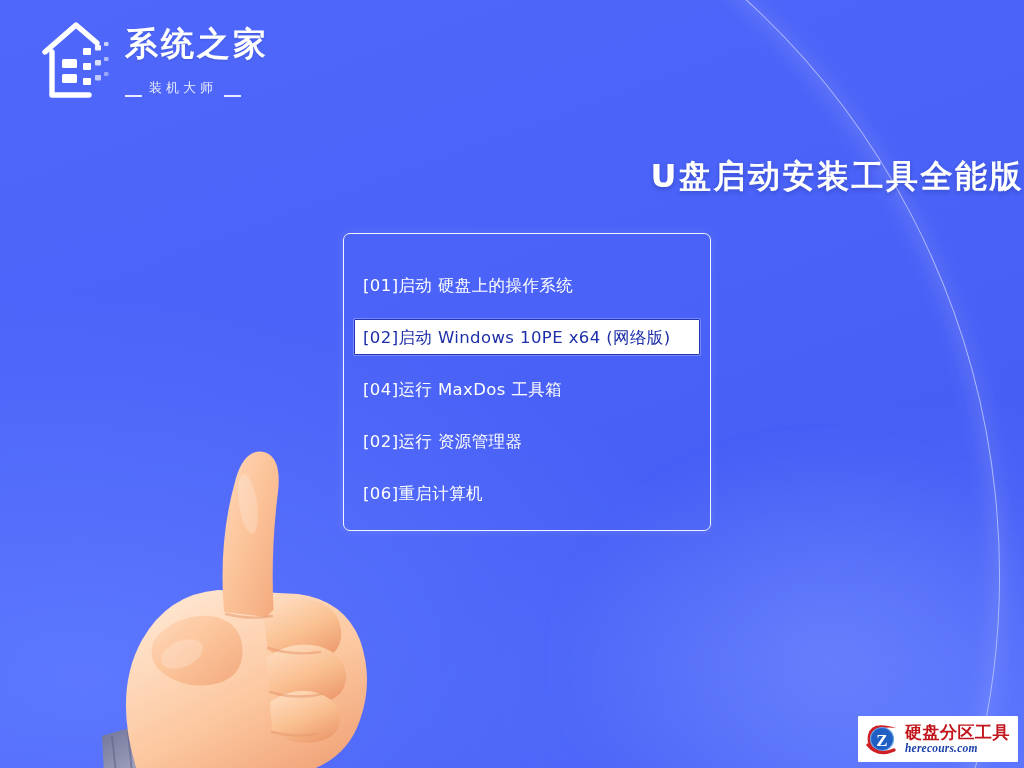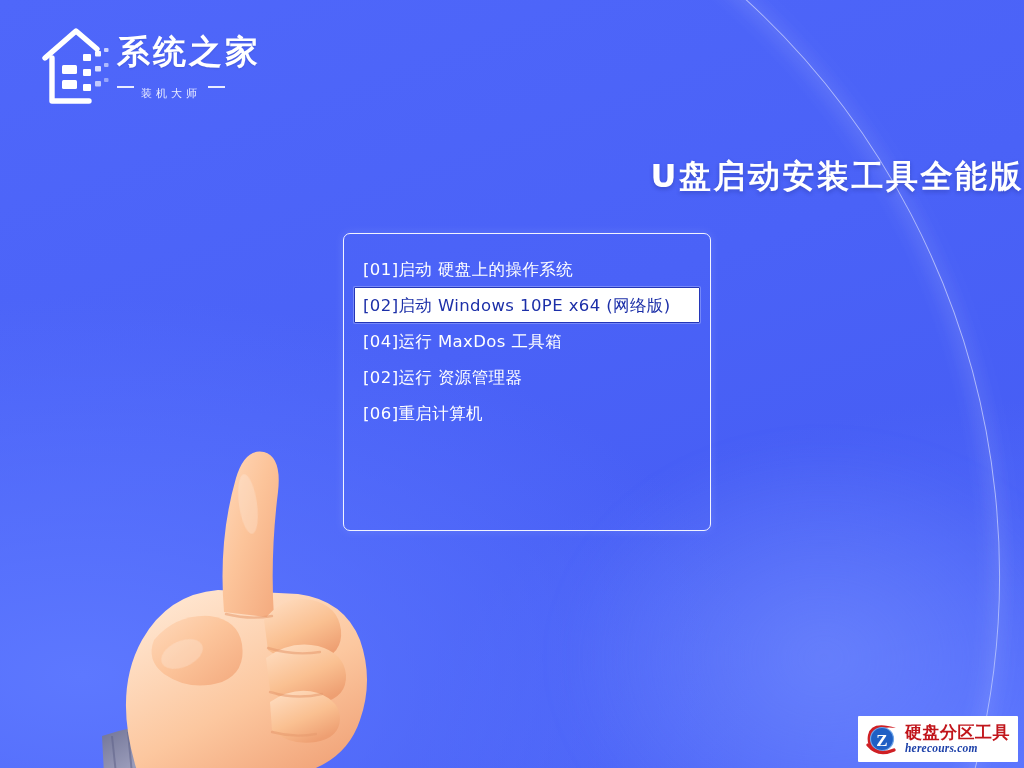--- a/index.html
+++ b/index.html
@@ -41,31 +41,31 @@
     transform:rotate(-6deg);
   }
   .bg-corner-light {
     position:absolute; right:-180px; bottom:-200px;
     width:760px; height:620px; border-radius:50%;
     background:radial-gradient(closest-side, rgba(130,155,255,.45), rgba(130,155,255,0) 70%);
     filter:blur(16px);
   }
 
   
-  #logo { position:absolute; left:40px; top:24px; display:flex; align-items:center; gap:3px; }
+  #logo { position:absolute; left:40px; top:18px; display:flex; align-items:center; gap:11px; }
   .logo-mark { width:74px; height:84px; flex:none; }
   .logo-text { padding-top:4px; }
   .logo-name {
     font-size:33px; font-weight:bold; color:#ffffff; letter-spacing:3px;
     line-height:1.05; text-shadow:0 1px 2px rgba(0,0,0,.12);
     font-family:"DejaVu Sans","Liberation Sans",sans-serif;
   }
   .logo-sub {
-    margin-top:17px; display:flex; align-items:flex-start; gap:7px;
-    color:#e9ecff; font-size:11px; letter-spacing:4px;
+    margin-top:17px; display:flex; align-items:flex-end; gap:7px;
+    color:#e9ecff; font-size:13px; letter-spacing:4px;
   }
   .logo-sub .dash { display:block; width:17px; height:1.4px; background:#e9ecff; }
 
   
   #page-title {
     position:absolute; left:0; right:0; top:155px;
     text-align:right; color:#ffffff;
     font-size:32px; font-weight:bold; letter-spacing:2.5px;
     font-family:"DejaVu Sans","Liberation Sans",sans-serif;
     text-shadow:0 2px 4px rgba(20,30,110,.30);
@@ -75,21 +75,21 @@
   #boot-menu {
     position:absolute; left:343px; top:233px;
     width:368px; height:298px;
     border:1.7px solid rgba(255,255,255,.92);
     border-radius:7px;
     padding:17px 0 0 0;
     box-shadow:0 0 10px rgba(255,255,255,.12);
   }
   .menu-row {
     height:36px; line-height:36px;
-    margin:0 10px;
+    margin:16px 10px;
     padding:0 8px;
     color:#ffffff;
     font-size:16.5px; letter-spacing:.4px; white-space:nowrap;
     font-family:"DejaVu Sans","Liberation Sans",sans-serif;
     border:1.5px solid transparent;
     border-radius:1px;
   }
   .menu-row.selected {
     background:#ffffff;
     color:#1c2fa8;

